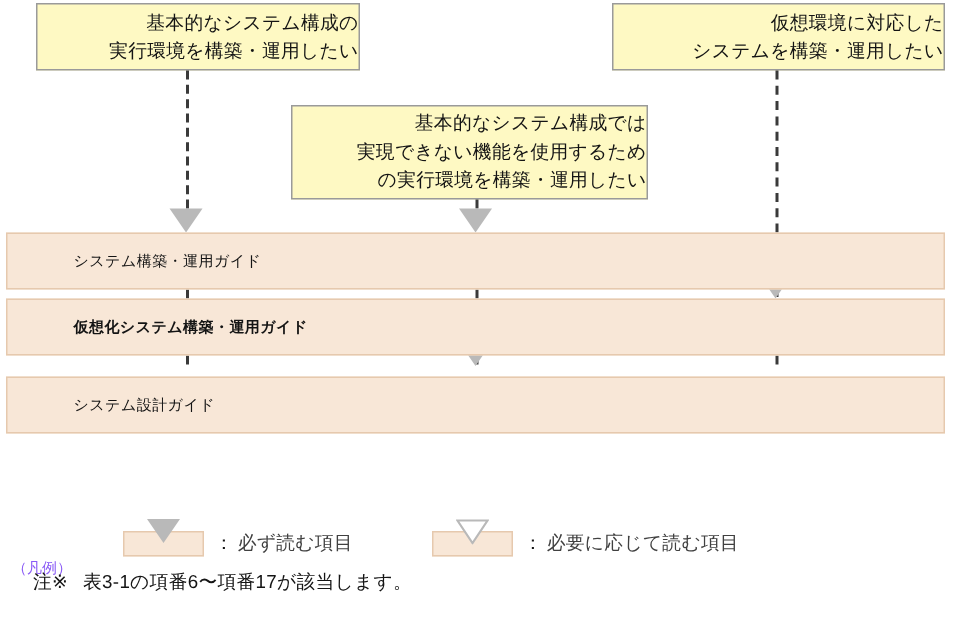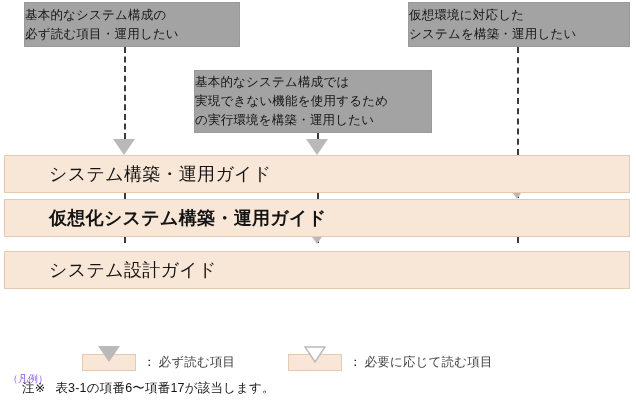--- a/index.html
+++ b/index.html
@@ -18,24 +18,24 @@
     position: relative;
     width: 636px;
     height: 417px;
   }
 
   
   .cond-box {
     position: absolute;
     box-sizing: border-box;
     border: 1px solid #9a9a9a;
-    background: #a3a3a3;
+    background: #fef9c3;
     display: flex;
     flex-direction: column;
-    align-items: flex-start;
+    align-items: flex-end;
     justify-content: center;
     text-align: center;
     font-size: 12.5px;
     line-height: 19px;
     color: #141414;
     letter-spacing: 0.2px;
   }
   .cond-box .ln { display: block; white-space: nowrap; }
 
   #cond-a { left: 24px;  top: 2px;  width: 216px; height: 45px; }
@@ -48,21 +48,21 @@
     left: 4px;
     width: 626px;
     height: 38px;
     box-sizing: border-box;
     background: #f8e7d7;
     border: 1px solid #e6c9ae;
     display: flex;
     align-items: center;
   }
   .bar .bar-label {
-    font-size: 18px;
+    font-size: 10px;
     color: #141414;
     padding-left: 44px;
     letter-spacing: 0.3px;
     white-space: nowrap;
   }
   .bar .bar-mark {
     font-size: 12.5px;
     color: #141414;
     padding-left: 7px;
   }
@@ -149,21 +149,21 @@
   }
   #note-line .note-label { padding-right: 10px; }
 </style>
 </head>
 <body>
 
 <div id="stage">
 
   <div class="cond-box" id="cond-a">
     <span class="ln">基本的なシステム構成の</span>
-    <span class="ln">必ず読む項目・運用したい</span>
+    <span class="ln">実行環境を構築・運用したい</span>
   </div>
 
   <div class="cond-box" id="cond-c">
     <span class="ln">仮想環境に対応した</span>
     <span class="ln">システムを構築・運用したい</span>
   </div>
 
   <div class="cond-box" id="cond-b">
     <span class="ln">基本的なシステム構成では</span>
     <span class="ln">実現できない機能を使用するため</span>

